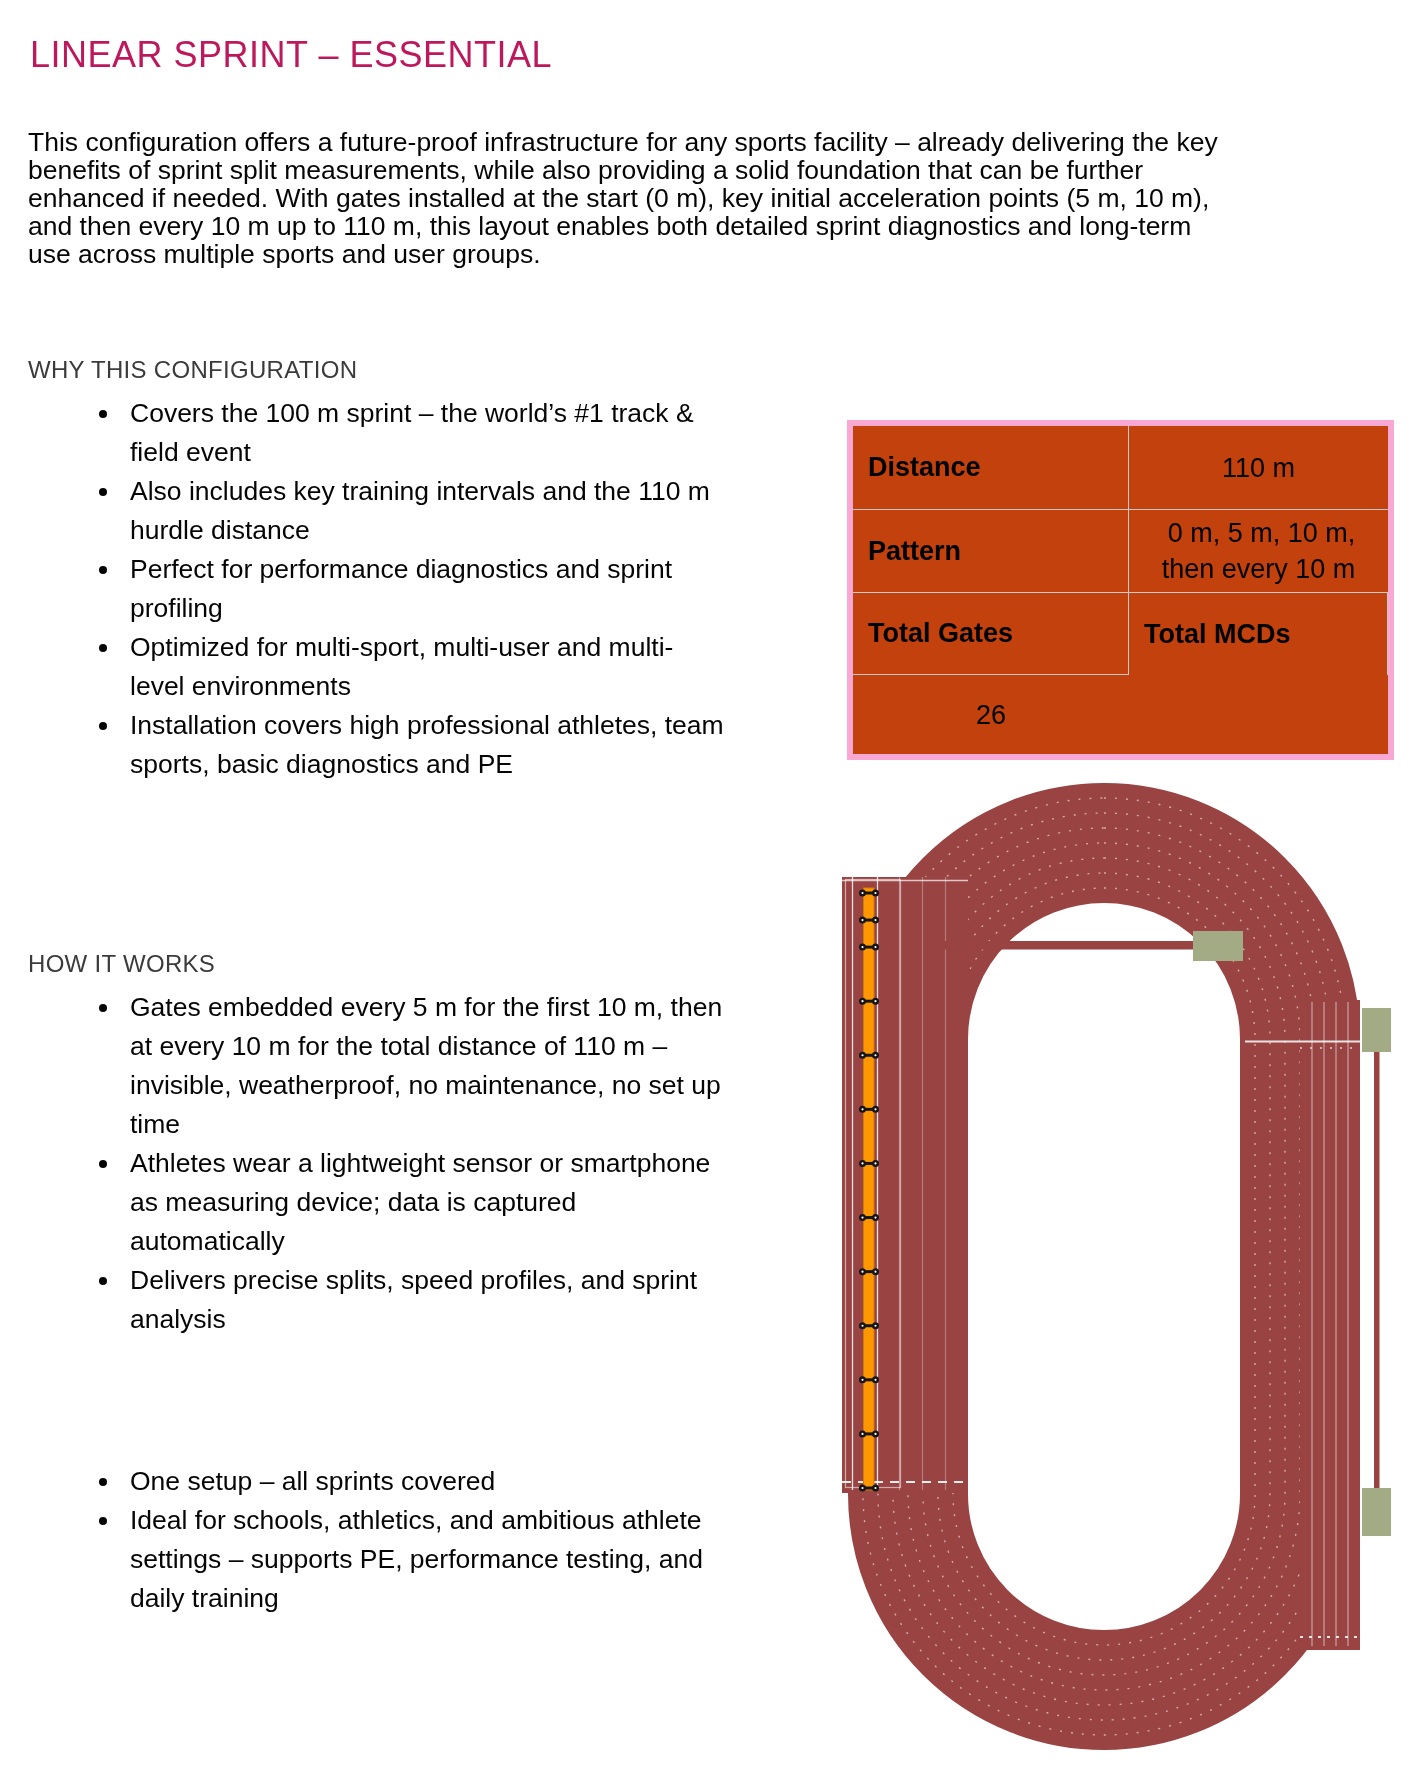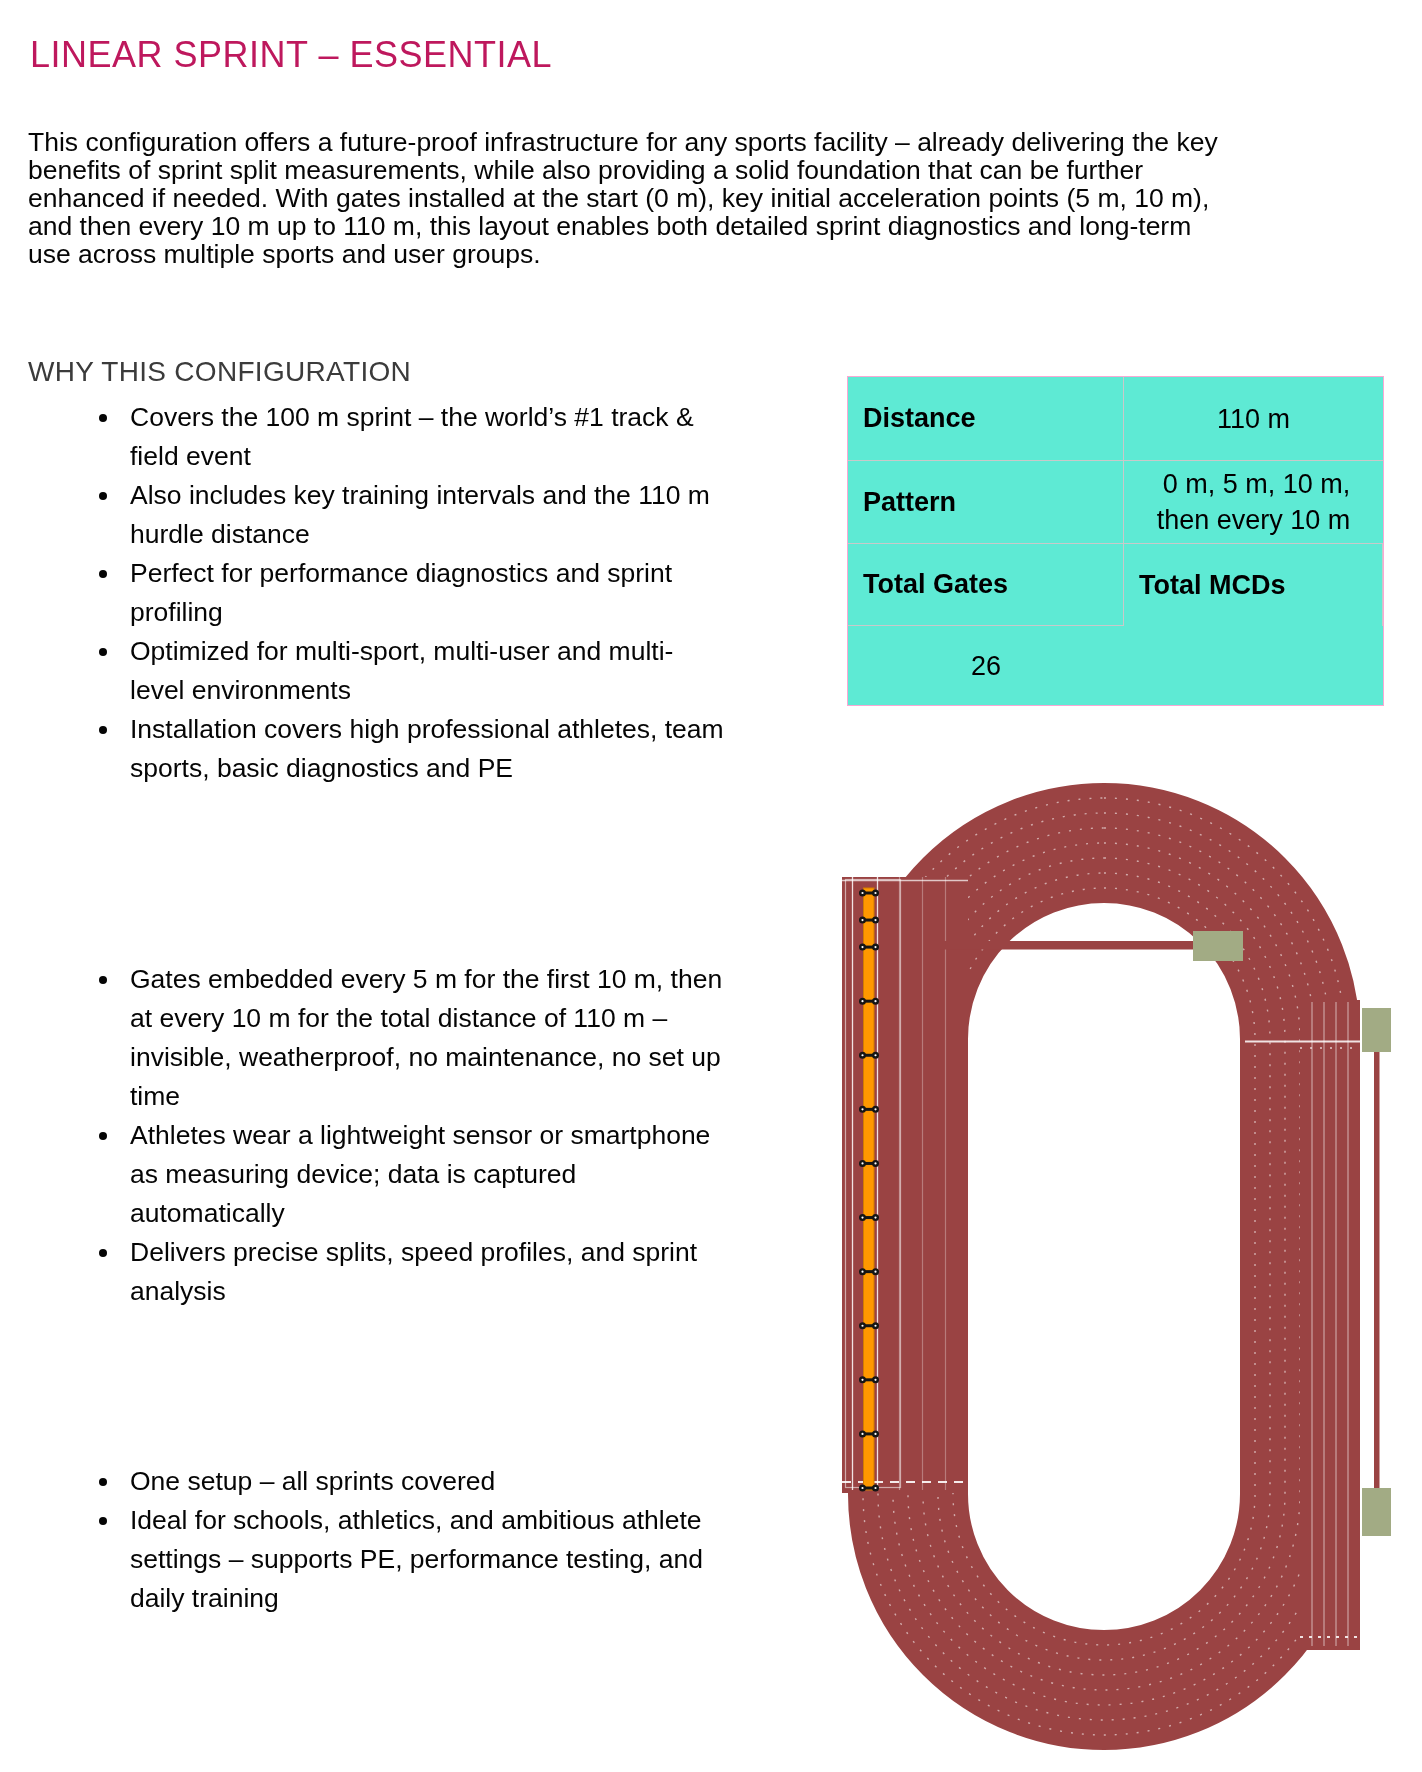--- a/index.html
+++ b/index.html
@@ -13,32 +13,32 @@
   }
   .intro{
     position:absolute;left:28px;top:96px;width:1190px;
     font-size:26.5px;line-height:28px;color:#050505;margin-top:32px;
   }
   .section{position:absolute;left:28px;width:712px;}
   .section-why{top:356px;}
   .section-how{top:950px;}
   .section-benefits{top:1452px;}
   .section h2{
-    margin:0;font-size:28px;font-weight:400;color:#3b3b3b;letter-spacing:0.3px;
+    margin:0;font-size:24px;font-weight:400;color:#3b3b3b;letter-spacing:0.3px;
   }
   .section ul{
     margin:10px 16px 0 0;padding-left:94px;list-style:disc;
   }
   .section li{
     font-size:26.5px;line-height:39px;color:#050505;padding-left:8px;margin:0;
   }
   .spec-table{
-    position:absolute;left:847px;top:376px;
+    position:absolute;left:847px;top:420px;
     display:grid;grid-template-columns:276px 259px;grid-template-rows:84px 83px 82px 79px;
-    border:1px solid #f9a8d4;background:#5eead4;
+    border:6px solid #f9a8d4;background:#c2410c;
   }
   .spec-table .cell{
     border-right:1px solid #c9c9c9;border-bottom:1px solid #c9c9c9;
     display:flex;align-items:center;font-size:27px;
   }
   .spec-table .cell.value{border-right:none;justify-content:center;text-align:right;white-space:pre-line;line-height:36px;}
   .spec-table .cell.r4{border-bottom:none;}
   .spec-table .cell.label{font-weight:bold;padding-left:15px;}
   .diagram{position:absolute;left:742px;top:678px;width:680px;height:1094px;}
 </style>
@@ -54,20 +54,21 @@
   <ul>
     <li>Covers the 100 m sprint – the world’s #1 track &amp; field event</li>
     <li>Also includes key training intervals and the 110 m hurdle distance</li>
     <li>Perfect for performance diagnostics and sprint profiling</li>
     <li>Optimized for multi-sport, multi-user and multi-level environments</li>
     <li>Installation covers high professional athletes, team sports, basic diagnostics and PE</li>
   </ul>
 </div>
 
 <div class="section section-how">
+  <h2>HOW IT WORKS</h2>
   <ul>
     <li>Gates embedded every 5 m for the first 10 m, then at every 10 m for the total distance of 110 m – invisible, weatherproof, no maintenance, no set up time</li>
     <li>Athletes wear a lightweight sensor or smartphone as measuring device; data is captured automatically</li>
     <li>Delivers precise splits, speed profiles, and sprint analysis</li>
   </ul>
 </div>
 
 <div class="section section-benefits">
   <ul>
     <li>One setup – all sprints covered</li>

